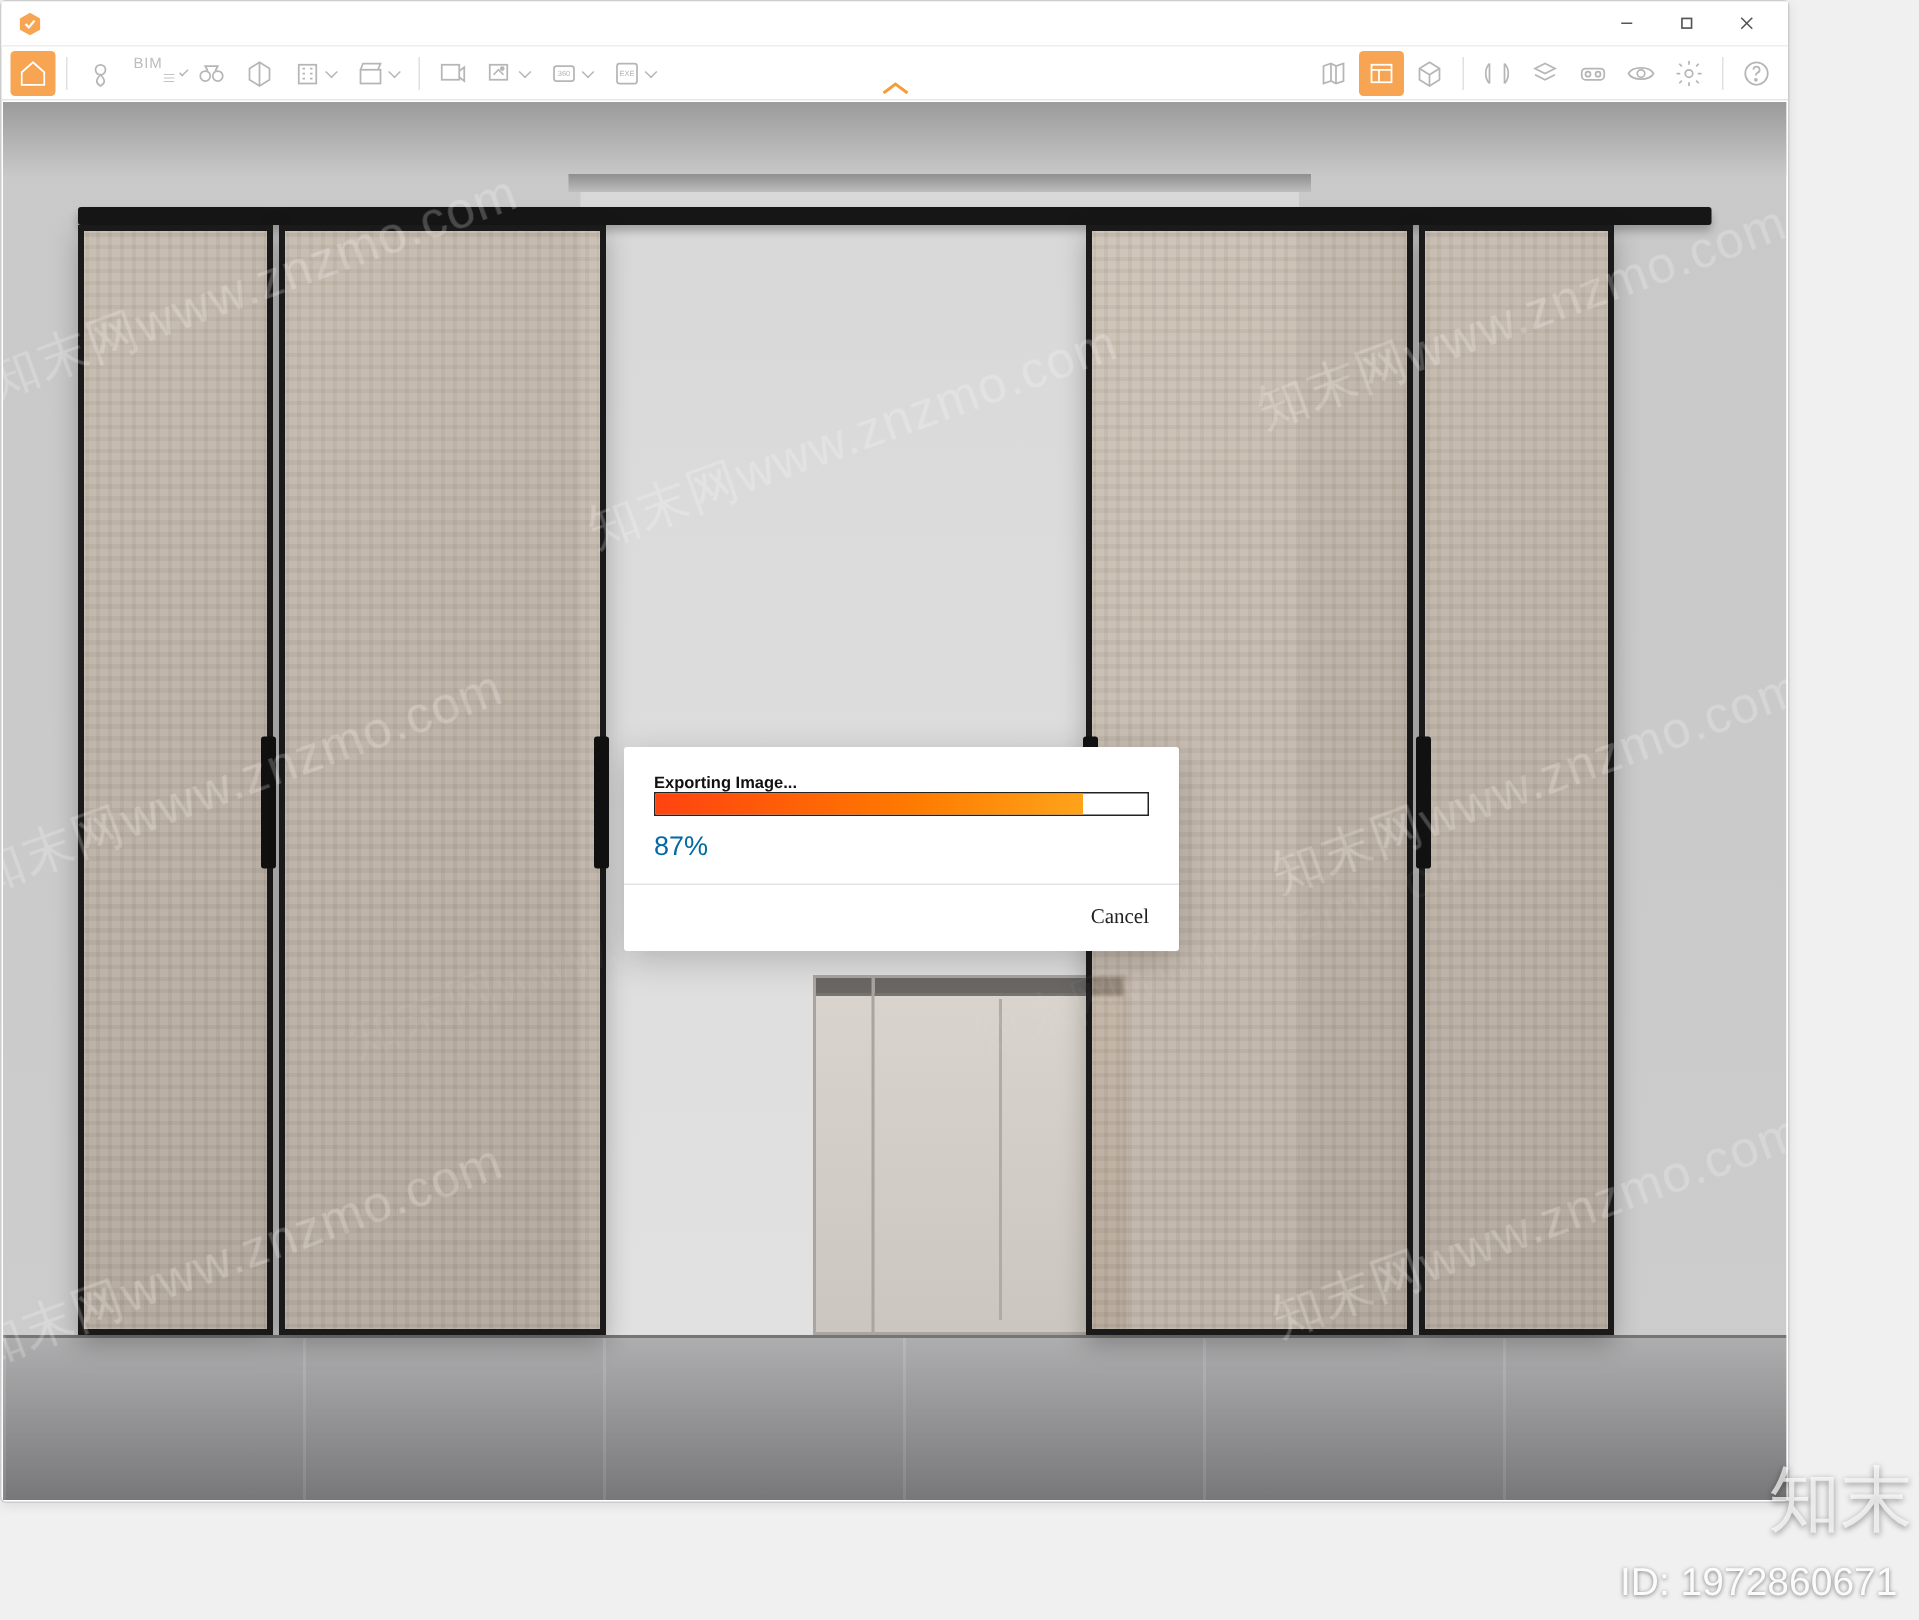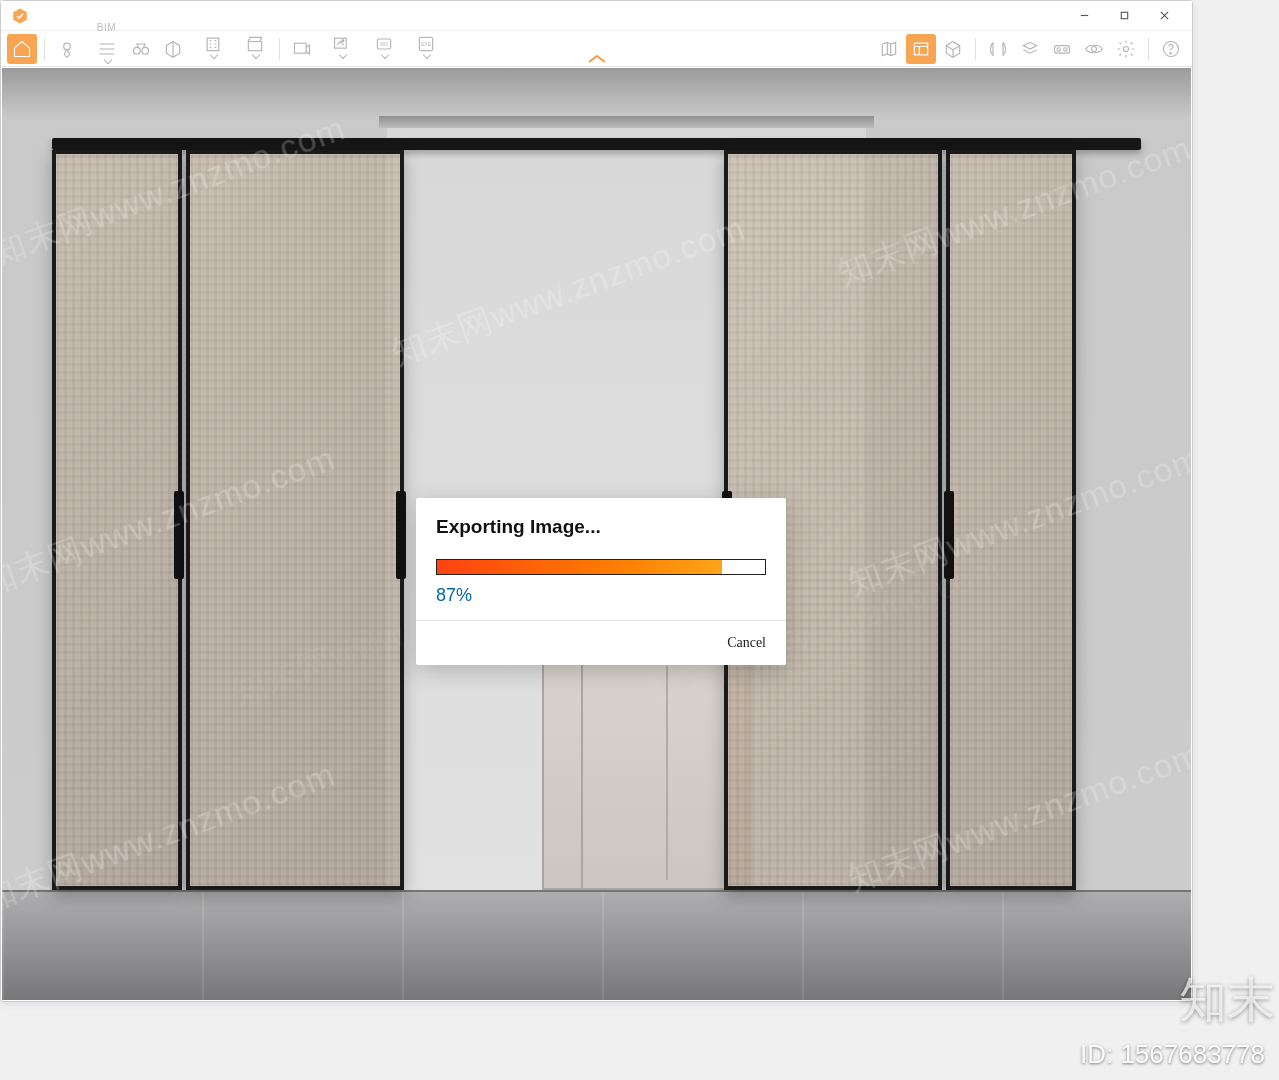--- a/index.html
+++ b/index.html
@@ -9,21 +9,21 @@
   
   .titlebar { height: 30px; display: flex; align-items: center; justify-content: flex-end; padding: 0 8px 0 10px; border-bottom: 1px solid #eee; background:#fff;}
   .titlebar-logo { width:18px; height:18px; margin-right:auto; display:flex; align-items:center; justify-content:center; }
   .titlebar-logo svg { width:18px; height:18px; }
   .win-btn { width:40px; height:28px; display:flex; align-items:center; justify-content:center; color:#555; font-size:13px; background:transparent; border:none; }
 
   
   .toolbar { height:36px; display:flex; align-items:center; padding:0 6px; border-bottom:1px solid #e6e6e6; gap:2px; position:relative;}
   .tool-group { display:flex; align-items:center; gap:2px; }
   .tool-sep { width:1px; height:22px; background:#e0e0e0; margin:0 5px;}
-  .tool-btn { width:30px; height:30px; display:flex; align-items:center; justify-content:center; border:none; background:transparent; border-radius:3px; color:#b6b6b6;flex-direction:column;}
+  .tool-btn { width:30px; height:30px; display:flex; align-items:center; justify-content:center; border:none; background:transparent; border-radius:3px; color:#b6b6b6;}
   .tool-btn.active { background:#f8a553; color:#fff;}
   .tool-btn svg, .tool-icon svg { width:20px; height:20px; stroke:currentColor; fill:none; stroke-width:1.4;}
   .tool-btn.dd { width:40px; justify-content:flex-start; padding-left:5px; gap:0;}
   .tool-btn.dd .caret { width:6px; height:6px; border-right:1.2px solid currentColor; border-bottom:1.2px solid currentColor; transform:rotate(45deg); margin-left:3px; margin-top:-2px;}
   .toolbar .bim-label { font-size:10px; color:#bdbdbd; letter-spacing:0.5px; margin-top:-12px; }
   .toolbar-center-caret { position:absolute; left:50%; transform:translateX(-50%); bottom:-1px; width:30px; height:14px; display:flex; align-items:center; justify-content:center;}
   .toolbar-center-caret svg{ stroke:#f59d3d; stroke-width:2; fill:none;}
   .toolbar-right { margin-left:auto; display:flex; align-items:center; gap:2px;}
 
   
@@ -66,21 +66,21 @@
   .door.l .handle{ right:-6px;}
   .door.r .handle{ left:-6px;}
 
   
   .wm { position:absolute; color:rgba(255,255,255,0.22); font-size:34px; transform:rotate(-20deg); font-weight:500; letter-spacing:1px; pointer-events:none;}
   .znmo-logo{ position:absolute; right:4px; bottom:48px; font-size:48px; color:rgba(255,255,255,0.7); font-family:"Microsoft YaHei","PingFang SC",sans-serif; text-shadow:0 1px 4px rgba(0,0,0,0.4);}
   .znmo-id{ position:absolute; right:14px; bottom:10px; font-size:26px; color:rgba(255,255,255,0.95); font-family:Arial,sans-serif; text-shadow:0 1px 3px rgba(0,0,0,0.5);}
 
   
   .modal { position:absolute; width:370px; left:414px; top:430px; background:#fff; border-radius:2px; box-shadow:0 6px 24px rgba(0,0,0,0.2); padding:18px 20px 0 20px;}
-  .modal-title { font-weight:800; font-size:19px; color:#111; margin-bottom:21px;}
+  .modal-title { font-weight:800; font-size:11px; color:#111; margin-bottom:0;}
   .progress-outer{ width:100%; height:16px; border:1px solid #222; background:#fff;}
   .progress-inner{ height:100%; background:linear-gradient(90deg,#ff4310 0%, #ff7a00 60%, #ffa31a 100%);}
   .progress-pct{ text-align:left; font-size:18px; color:#0369a1; margin:10px 0 14px;}
   .modal-footer{ border-top:1px solid #e4e4e4; margin:0 -20px; padding:12px 20px 14px; text-align:right;}
   .modal-cancel{ background:transparent; border:none; font-size:14px; color:#222; cursor:pointer;font-family:Liberation Serif, serif;}
 </style>
 </head>
 <body>
 
 <div class="app-window">
@@ -305,14 +305,14 @@
       <div class="progress-pct">87%</div>
       <div class="modal-footer">
         <button class="modal-cancel">Cancel</button>
       </div>
     </div>
   </div>
 </div>
 
 <div class="znmo-logo">知末</div>
 <div class="znmo-id">
-  <span>ID: </span><span>1567683778</span>
+  <span>ID: </span><span>1972860671</span>
 </div>
 
 </body></html>

